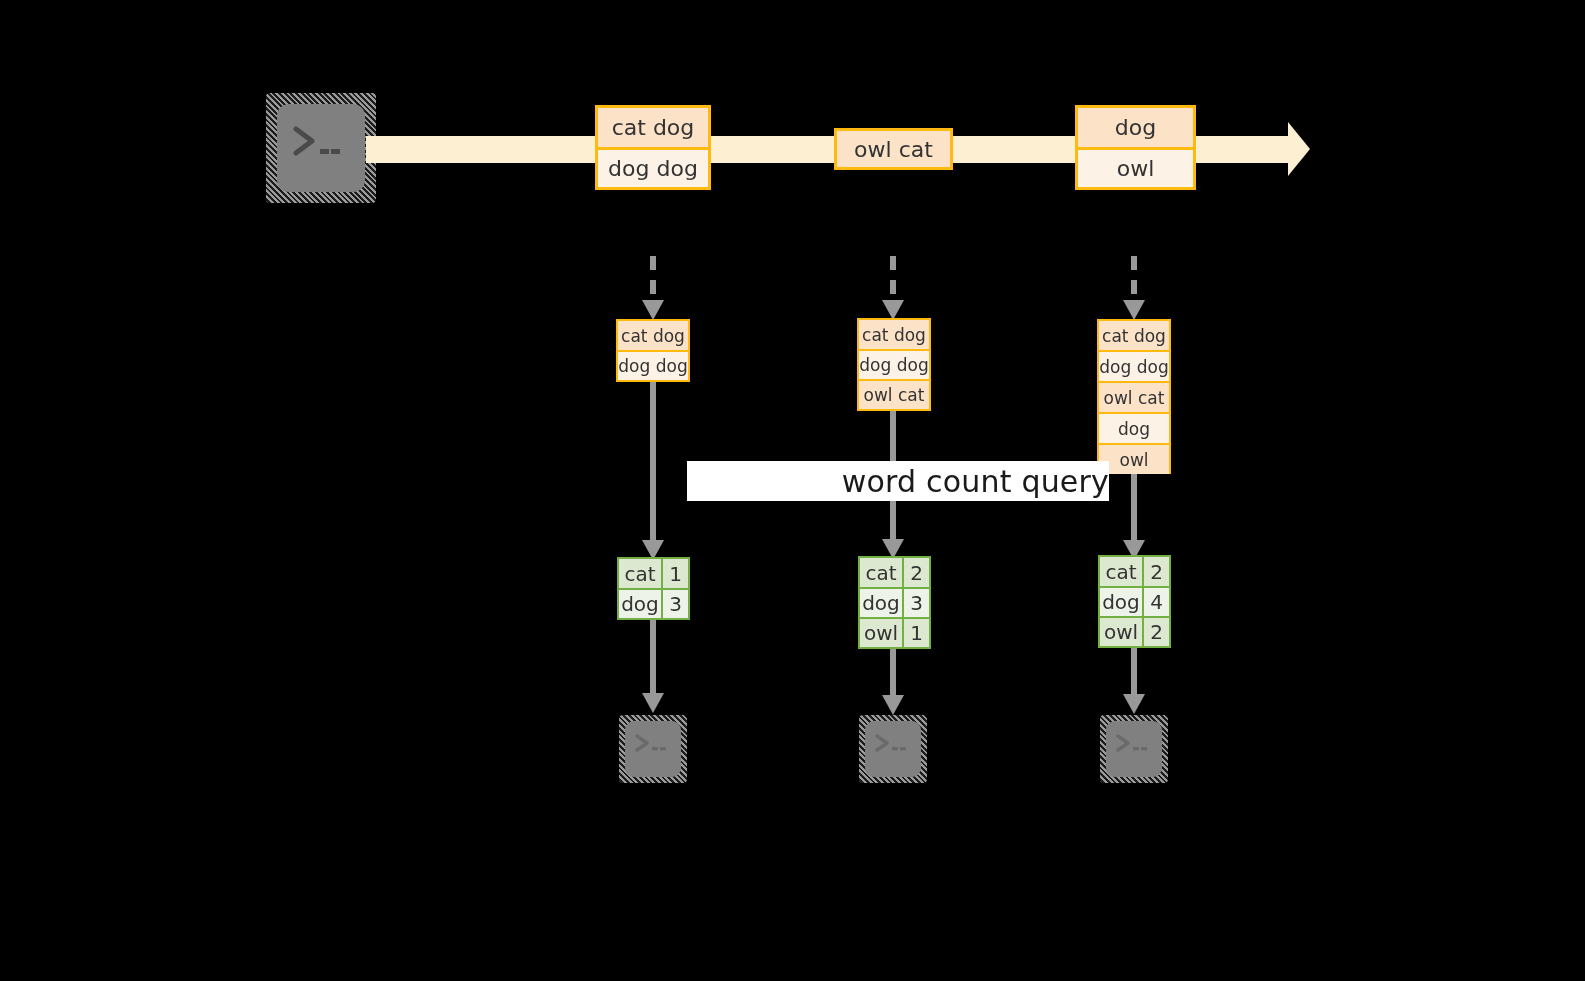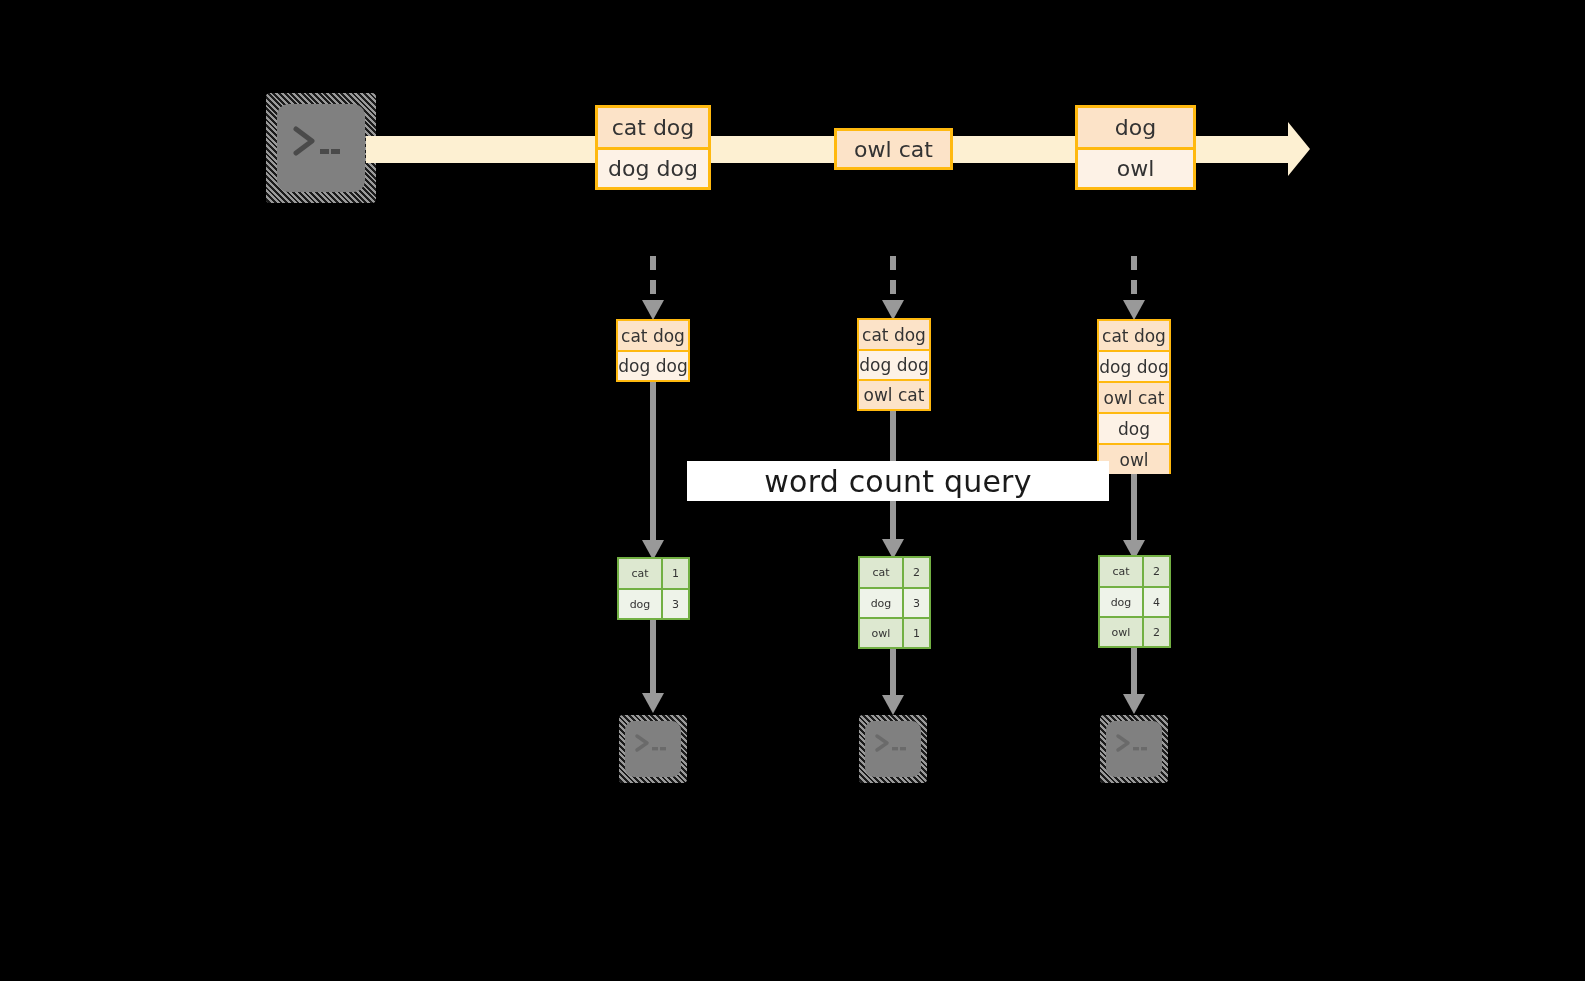--- a/index.html
+++ b/index.html
@@ -37,21 +37,21 @@
      color:#333;white-space:nowrap;font-size:17px;}
   .stackrow.dark{background:#fce3c8;}
   .stackrow.light{background:#fdf2e6;}
   .stackrow.sep{border-top:2px solid #ffb90f;}
 
   
   .gtable{border:2px solid #72b043;box-sizing:border-box;display:flex;flex-direction:column;}
   .grow{display:flex;box-sizing:border-box;}
   .grow.sep{border-top:2px solid #72b043;}
   .gcell{box-sizing:border-box;display:flex;align-items:center;justify-content:center;
-     color:#333;font-size:11px;white-space:nowrap;}
+     color:#333;font-size:20px;white-space:nowrap;}
   .gcell.key{border-right:2px solid #72b043;}
   .grow.dark .gcell{background:#dde8d0;}
   .grow.light .gcell{background:#eef3e9;}
 
   
   .varrow{position:absolute;}
   .varrow .shaft{position:absolute;background:#999;width:6px;left:0;top:0;}
   .varrow .shaft.dash{background:none;
      background-image:repeating-linear-gradient(to bottom,#999 0 14px,transparent 14px 24px);}
   .varrow .head{position:absolute;width:0;height:0;
@@ -134,21 +134,21 @@
   </div>
   <div class="varrow" style="left:890px;top:411px;width:6px;height:150px;">
     <div class="shaft" style="height:130px;"></div>
     <div class="head" style="left:-8px;top:128px;"></div>
   </div>
   <div class="varrow" style="left:1131px;top:474px;width:6px;height:88px;">
     <div class="shaft" style="height:68px;"></div>
     <div class="head" style="left:-8px;top:66px;"></div>
   </div>
 
-  <div class="abs wband" style="left:687px;top:461px;width:422px;height:40px;">
+  <div class="abs wband" style="left:687px;top:461px;width:422px;height:40px;justify-content:flex-end;">
     <span class="txt">word count query</span>
   </div>
 
   <div class="abs gtable" style="left:617px;top:557px;width:73px;height:63px;">
     <div class="grow dark" style="height:29px;">
       <div class="gcell key" style="width:44px;">cat</div>
       <div class="gcell val" style="width:25px;">1</div>
     </div>
     <div class="grow light sep" style="height:30px;">
       <div class="gcell key" style="width:44px;">dog</div>

